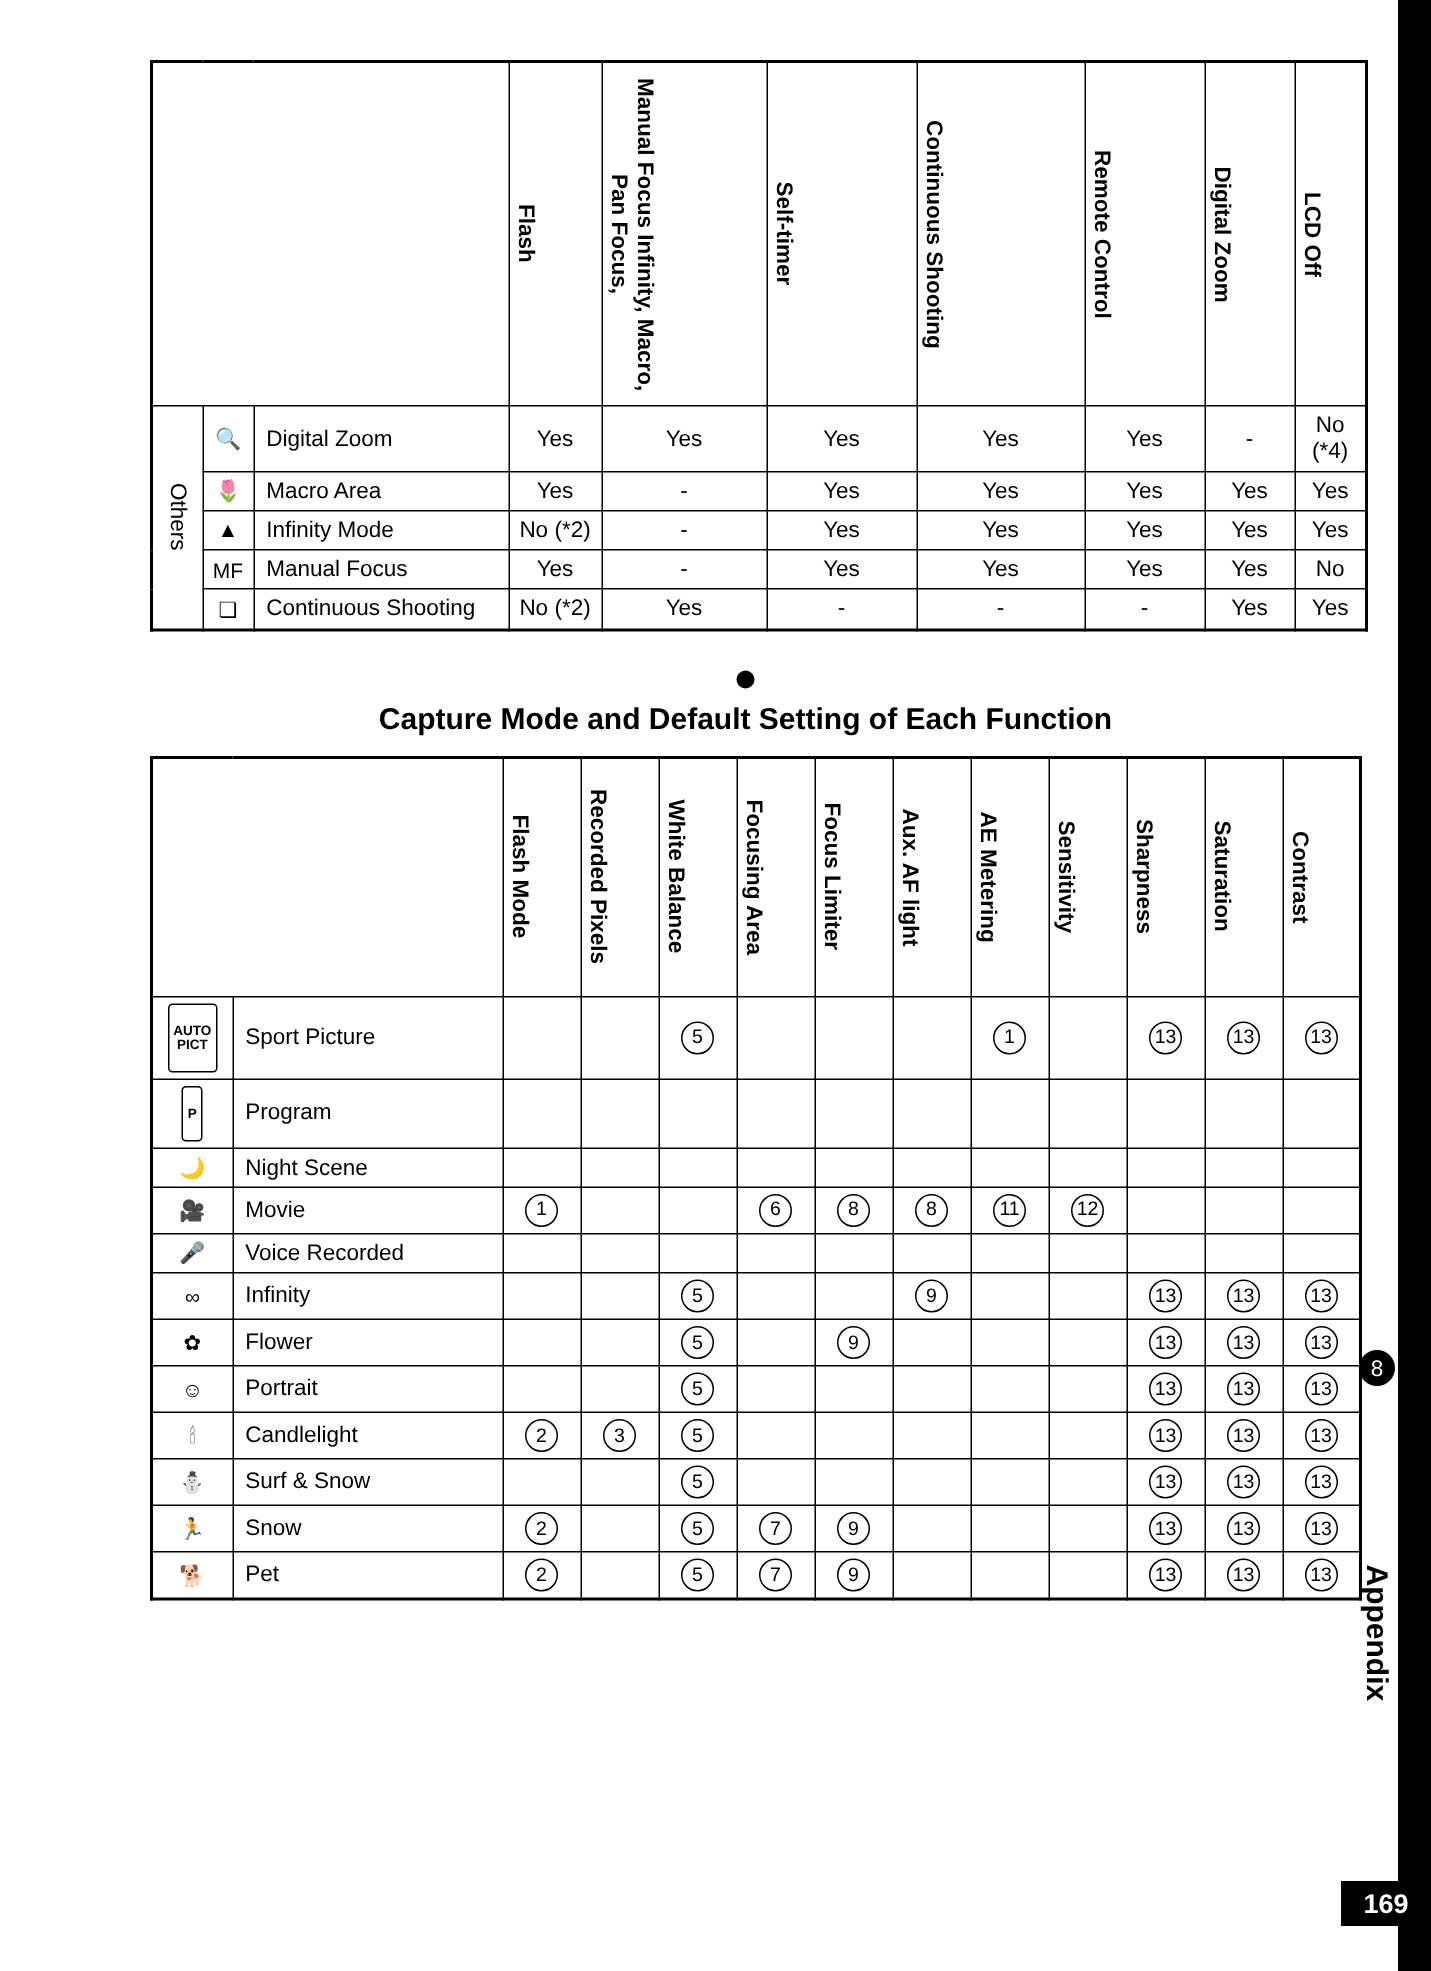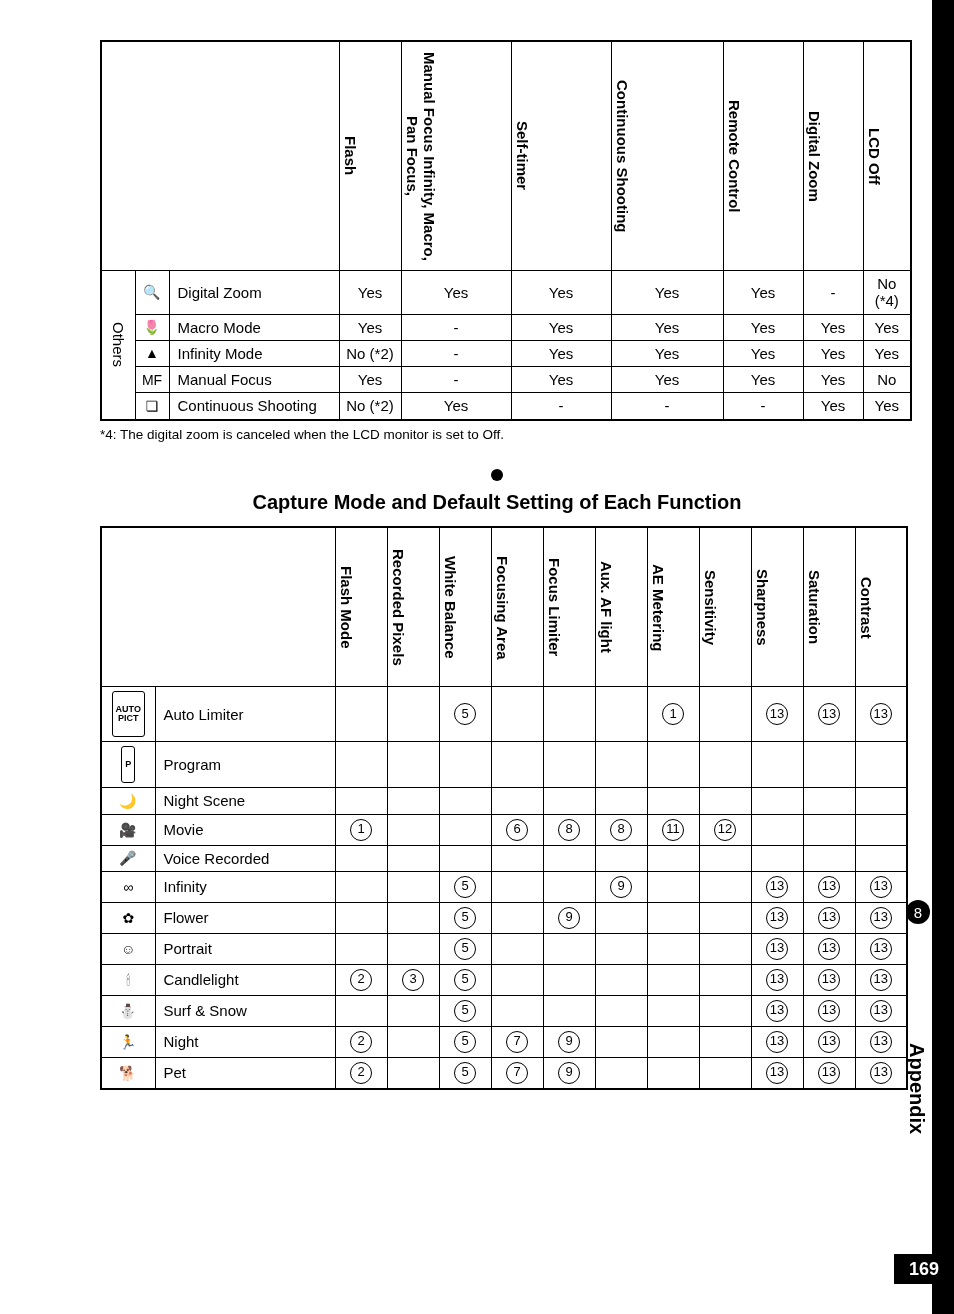--- a/index.html
+++ b/index.html
@@ -161,21 +161,21 @@
         <td>Yes</td>
         <td>Yes</td>
         <td>Yes</td>
         <td>Yes</td>
         <td>Yes</td>
         <td>-</td>
         <td>No (*4)</td>
       </tr>
       <tr>
         <td class="icon-cell">🌷</td>
-        <td class="left-align">Macro Mode</td>
+        <td class="left-align">Macro Area</td>
         <td>Yes</td>
         <td>-</td>
         <td>Yes</td>
         <td>Yes</td>
         <td>Yes</td>
         <td>Yes</td>
         <td>Yes</td>
       </tr>
       <tr>
         <td class="icon-cell">▲</td>
@@ -207,21 +207,20 @@
         <td>-</td>
         <td>-</td>
         <td>-</td>
         <td>Yes</td>
         <td>Yes</td>
       </tr>
     </tbody>
 </table>
 
 <div class="notes">
-  <div>*4: The digital zoom is canceled when the LCD monitor is set to Off.</div>
 </div>
 
 <div class="section-title">
   <span class="bullet"></span>
   <span>Capture Mode and Default Setting of Each Function</span>
 </div>
 
 <table class="thick">
   <colgroup>
     <col style="width:54px">
@@ -272,21 +271,21 @@
           <div class="vtext2">Saturation</div>
         </th>
     <th>
           <div class="vtext2">Contrast</div>
         </th>
   </tr>
   </tbody>
     <tbody id="t2-body">
       <tr>
         <td class="icon-cell"><span class="small-box">AUTO<br>PICT</span></td>
-        <td class="left-align">Auto Limiter</td>
+        <td class="left-align">Sport Picture</td>
         <td></td>
         <td></td>
         <td><span class="circ">5</span></td>
         <td></td>
         <td></td>
         <td></td>
         <td><span class="circ">1</span></td>
         <td></td>
         <td><span class="circ">13</span></td>
         <td><span class="circ">13</span></td>
@@ -422,21 +421,21 @@
         <td></td>
         <td></td>
         <td></td>
         <td></td>
         <td><span class="circ">13</span></td>
         <td><span class="circ">13</span></td>
         <td><span class="circ">13</span></td>
       </tr>
       <tr>
         <td class="icon-cell">🏃</td>
-        <td class="left-align">Night</td>
+        <td class="left-align">Snow</td>
         <td><span class="circ">2</span></td>
         <td></td>
         <td><span class="circ">5</span></td>
         <td><span class="circ">7</span></td>
         <td><span class="circ">9</span></td>
         <td></td>
         <td></td>
         <td></td>
         <td><span class="circ">13</span></td>
         <td><span class="circ">13</span></td>

